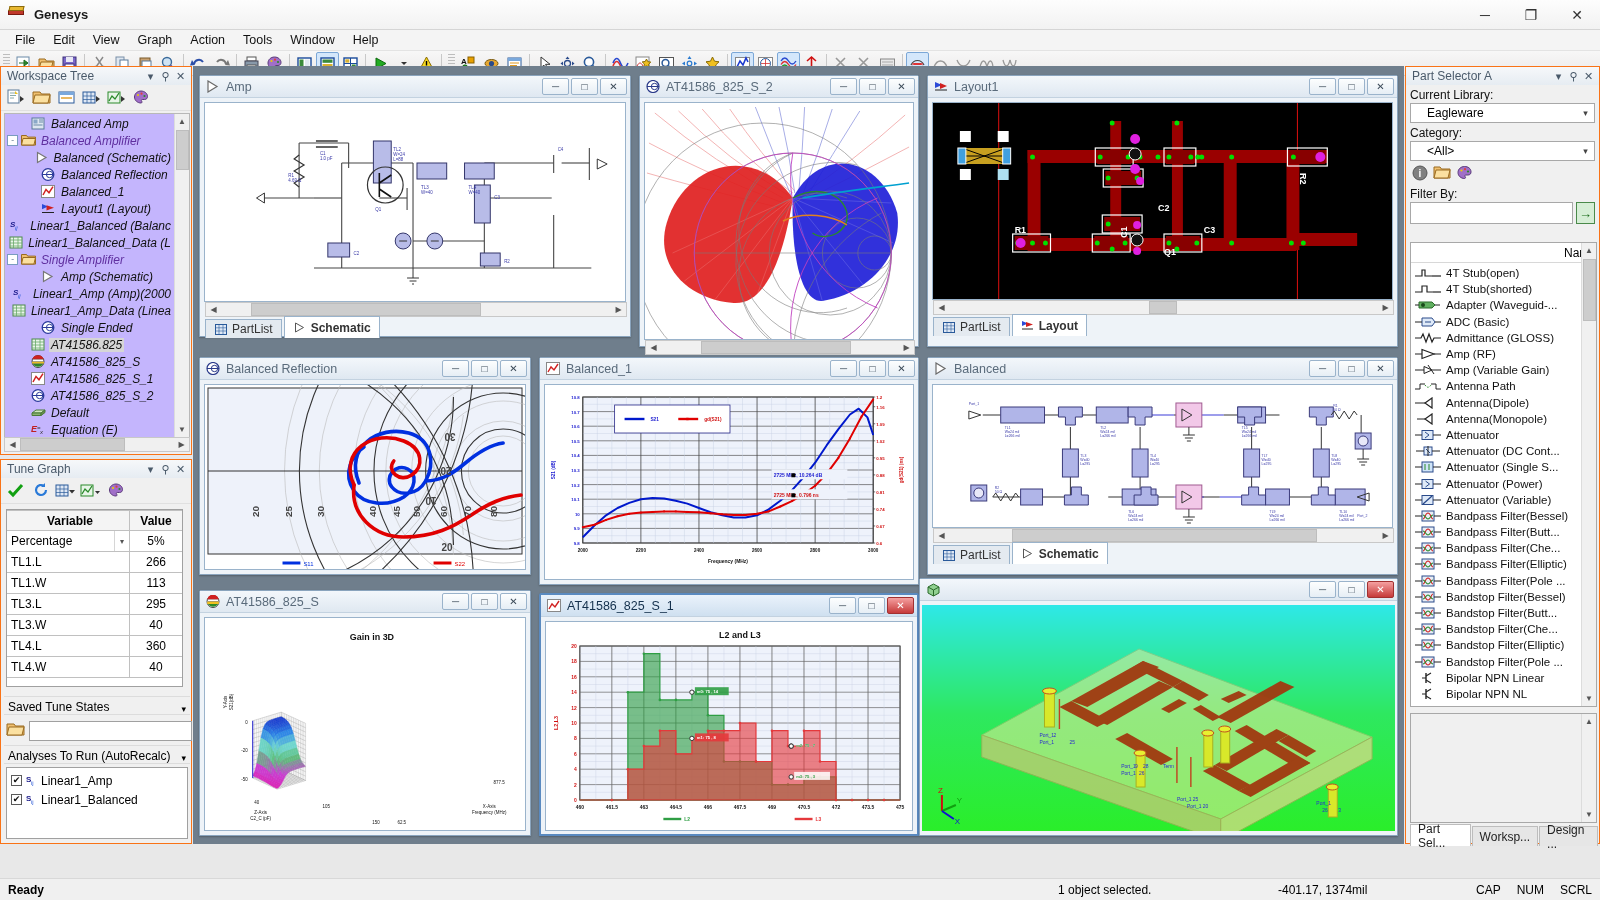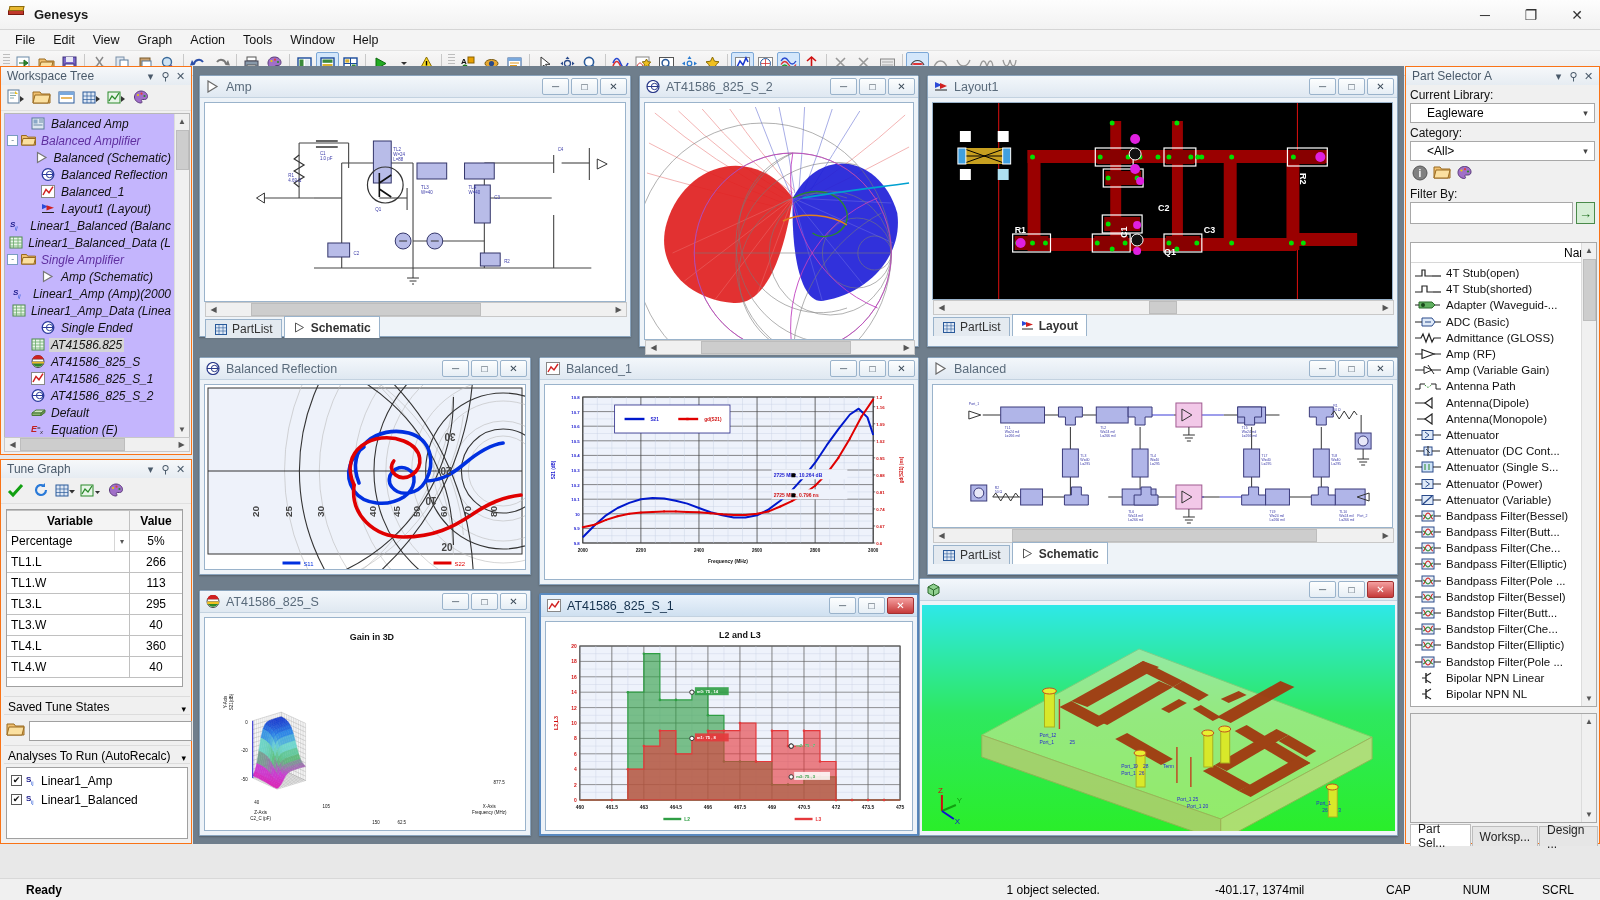--- a/index.html
+++ b/index.html
@@ -137,21 +137,21 @@
   .rp-item .ri{ width:30px;height:14px;margin-right:3px;display:flex;align-items:center;justify-content:center;}
 
   
   .btabs{ position:absolute; display:flex; align-items:flex-end; }
   .btab{ height:20px; padding:0 7px; display:flex;align-items:center; font-size:12px;
          background:#e6e6e6; border:1px solid #bdbdbd; border-bottom:none; margin-right:1px; color:#222;}
   .btab.sel{ background:#fff; height:22px; }
 
   .statusbar{ position:absolute; left:0; bottom:0; width:1600px; height:22px;
               background:#f0f0f0; border-top:1px solid #d8d8d8; display:flex; align-items:center; font-size:12px;}
-  .sb-cell{ padding:0 26px; }
+  .sb-cell{ padding:0 8px; }
 
   text { font-family:"Liberation Sans", sans-serif; }
 </style>
 </head>
 <body>
 
 <div id="app">
 
   <div class="titlebar">
     <div class="app-icon">

